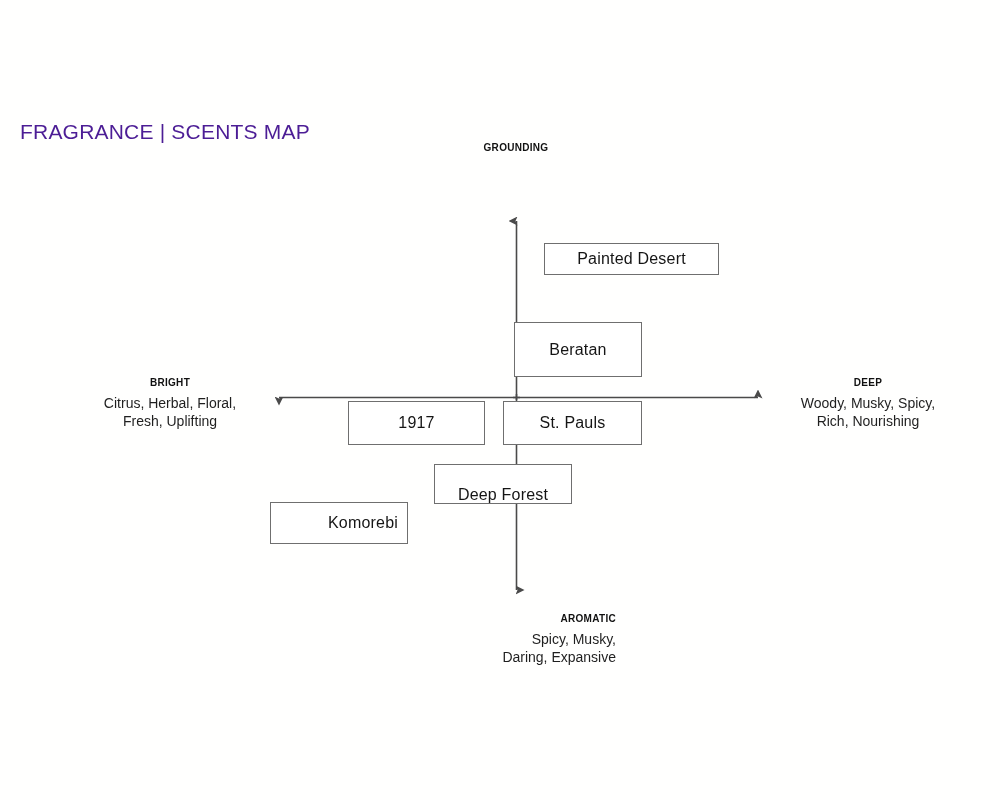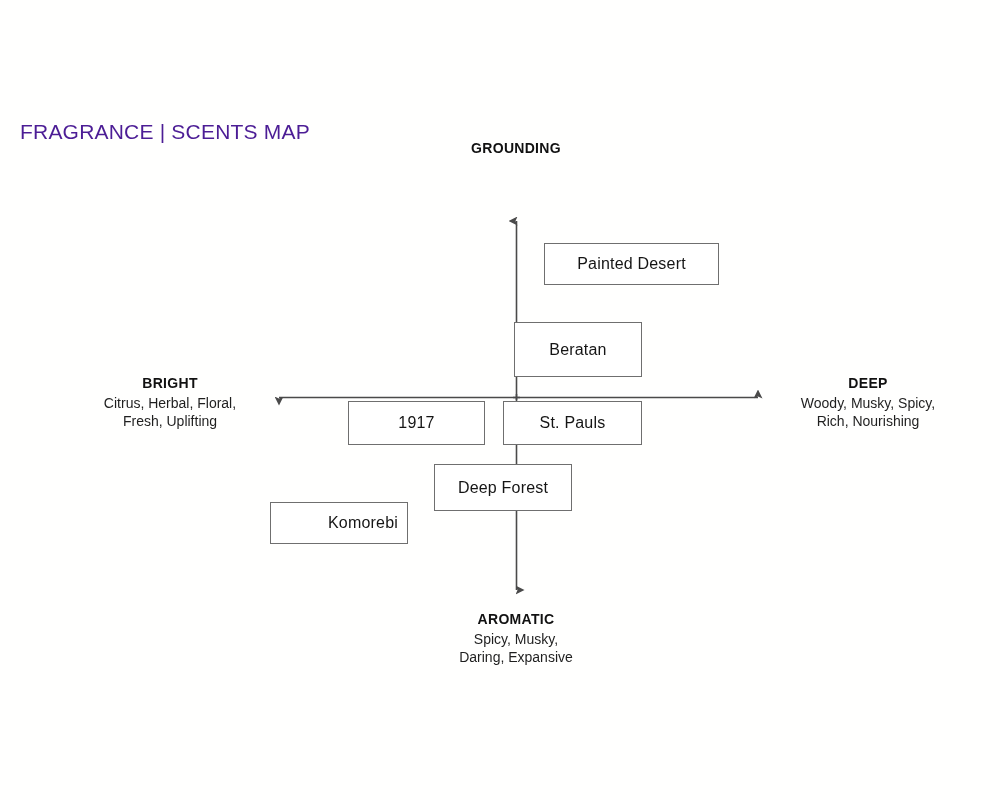--- a/index.html
+++ b/index.html
@@ -44,21 +44,21 @@
   }
 
   
   .pole-label {
     position: absolute;
     text-align: center;
     line-height: 18.5px;
   }
   .pole-label .pole-title {
     display: block;
-    font-size: 14px;
+    font-size: 10px;
     font-weight: bold;
     letter-spacing: 0.3px;
     color: #111;
     margin-bottom: 1px;
   }
   .pole-label .pole-desc {
     display: block;
     font-size: 14px;
     font-weight: 400;
     color: #1f1f1f;
@@ -67,20 +67,21 @@
 
   #pole-grounding {
     left: 416px;
     top: 139px;
     width: 200px;
   }
   #pole-aromatic {
     left: 416px;
     top: 610px;
     width: 200px;
+    text-align: right;
   }
   #pole-bright {
     left: 75px;
     top: 374px;
     width: 190px;
   }
   #pole-deep {
     left: 768px;
     top: 374px;
     width: 200px;
@@ -97,25 +98,25 @@
     justify-content: center;
     font-size: 16px;
     color: #151515;
     letter-spacing: 0.2px;
   }
   .product-box .product-label {
     display: block;
     line-height: 1;
   }
 
-  #box-painted-desert { left: 544px; top: 243px; width: 175px; height: 42px; z-index: 3; }
+  #box-painted-desert { left: 544px; top: 243px; width: 175px; height: 32px; z-index: 3; }
   #box-beratan        { left: 514px; top: 322px; width: 128px; height: 55px; z-index: 3; }
   #box-1917           { left: 348px; top: 401px; width: 137px; height: 44px; z-index: 3; }
   #box-st-pauls       { left: 503px; top: 401px; width: 139px; height: 44px; z-index: 2; text-align: center; }
-  #box-deep-forest    { left: 434px; top: 464px; width: 138px; height: 47px; z-index: 2; }
+  #box-deep-forest    { left: 434px; top: 464px; width: 138px; height: 40px; z-index: 2; align-items: flex-end; }
   #box-komorebi       { left: 270px; top: 502px; width: 138px; height: 42px; z-index: 3; padding-left: 48px; }
 </style>
 </head>
 <body>
 
 <div id="canvas">
 
   <div id="map-title">FRAGRANCE | SCENTS MAP</div>
 
   <svg id="axes-svg" viewBox="0 0 1000 800" xmlns="http://www.w3.org/2000/svg">

